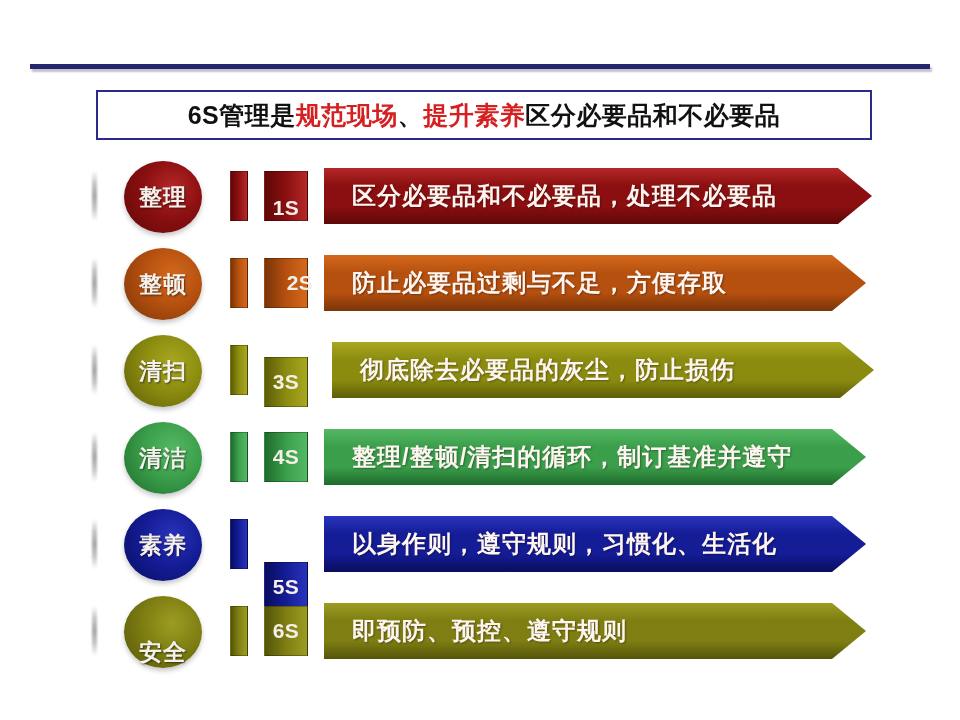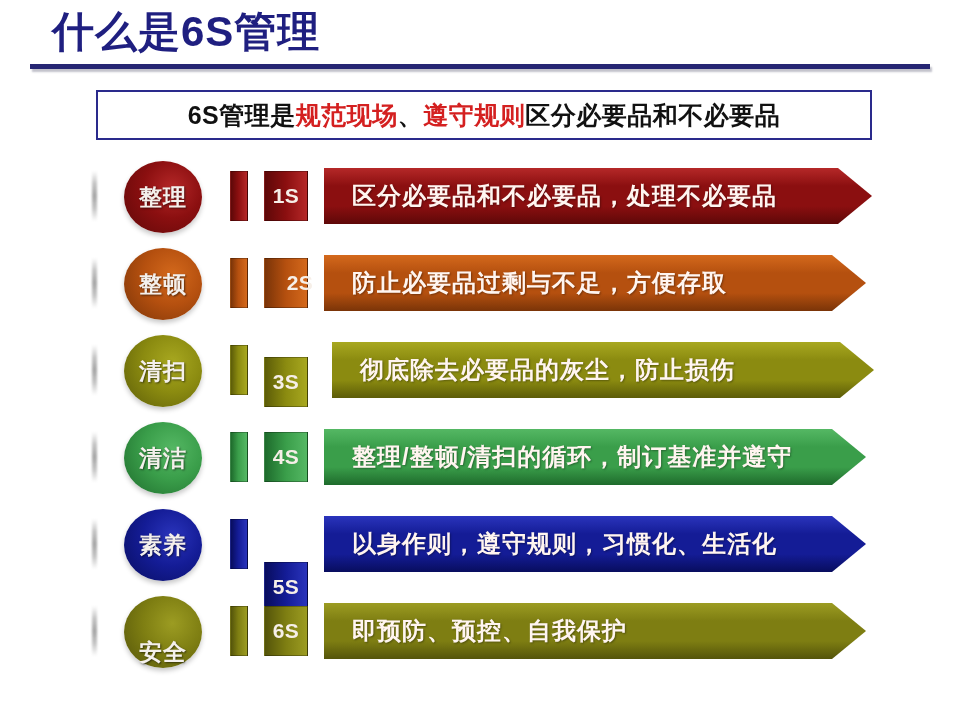--- a/index.html
+++ b/index.html
@@ -143,34 +143,33 @@
   .w3{width:542px;clip-path:polygon(0 0, calc(100% - 34px) 0, 100% 50%, calc(100% - 34px) 100%, 0 100%);}
   .w4{width:542px;clip-path:polygon(0 0, calc(100% - 34px) 0, 100% 50%, calc(100% - 34px) 100%, 0 100%);}
   .w5{width:542px;clip-path:polygon(0 0, calc(100% - 34px) 0, 100% 50%, calc(100% - 34px) 100%, 0 100%);}
   .w6{width:542px;clip-path:polygon(0 0, calc(100% - 34px) 0, 100% 50%, calc(100% - 34px) 100%, 0 100%);}
 </style>
 </head>
 <body>
 
 <div class="slide">
 
-  <div class="title" style="color: rgb(31, 31, 128);">什么是6S管理</div>
   <div class="title-rule" style="background: rgb(38, 38, 115);"></div>
 
   <div class="subtitle-box" style="border-color: rgb(42, 42, 140);">
-    <div class="subtitle-text"><span>6S管理是</span><span class="hl" style="color: rgb(212, 32, 32);">规范现场</span><span>、</span><span class="hl" style="color: rgb(212, 32, 32);">遵守规则</span><span>区分必要品和不必要品</span></div>
+    <div class="subtitle-text"><span>6S管理是</span><span class="hl" style="color: rgb(212, 32, 32);">规范现场</span><span>、</span><span class="hl" style="color: rgb(212, 32, 32);">提升素养</span><span>区分必要品和不必要品</span></div>
   </div>
 
   <div class="row row-1">
     <div class="tick"></div>
     <div class="sphere" style="background: radial-gradient(circle at 62% 38%, rgb(181, 40, 40) 0%, rgb(139, 15, 16) 45%, rgb(94, 8, 8) 100%);">
       <span>整理</span>
     </div>
     <div class="tab-bar" style="background: linear-gradient(to right, rgb(94, 8, 8), rgb(139, 15, 16) 45%, rgb(181, 40, 40));"></div>
-    <div class="code-box" style="background: linear-gradient(to right, rgb(94, 8, 8), rgb(139, 15, 16) 50%, rgb(181, 40, 40));">
+    <div class="code-box" style="background: linear-gradient(to right, rgb(94, 8, 8), rgb(139, 15, 16) 50%, rgb(181, 40, 40)); align-items: flex-end;">
       <span>1S</span>
     </div>
     <div class="banner w1" style="background: linear-gradient(rgb(181, 40, 40) 0%, rgb(139, 15, 16) 32%, rgb(139, 15, 16) 68%, rgb(94, 8, 8) 100%); text-align: right;">
       <span>区分必要品和不必要品，处理不必要品</span>
     </div>
   </div>
 
   <div class="row row-2">
     <div class="tick"></div>
     <div class="sphere" style="background: radial-gradient(circle at 62% 38%, rgb(212, 105, 28) 0%, rgb(181, 80, 15) 45%, rgb(122, 52, 8) 100%);">
@@ -230,17 +229,17 @@
   <div class="row row-6">
     <div class="tick"></div>
     <div class="sphere" style="background: radial-gradient(circle at 62% 38%, rgb(156, 156, 34) 0%, rgb(126, 126, 18) 45%, rgb(84, 84, 10) 100%); align-items: flex-end;">
       <span>安全</span>
     </div>
     <div class="tab-bar" style="background: linear-gradient(to right, rgb(84, 84, 10), rgb(126, 126, 18) 45%, rgb(156, 156, 34));"></div>
     <div class="code-box" style="background: linear-gradient(to right, rgb(84, 84, 10), rgb(126, 126, 18) 50%, rgb(156, 156, 34));">
       <span>6S</span>
     </div>
     <div class="banner w6" style="background: linear-gradient(rgb(156, 156, 34) 0%, rgb(126, 126, 18) 32%, rgb(126, 126, 18) 68%, rgb(84, 84, 10) 100%);">
-      <span>即预防、预控、自我保护</span>
+      <span>即预防、预控、遵守规则</span>
     </div>
   </div>
 
 </div>
 
 </body></html>

